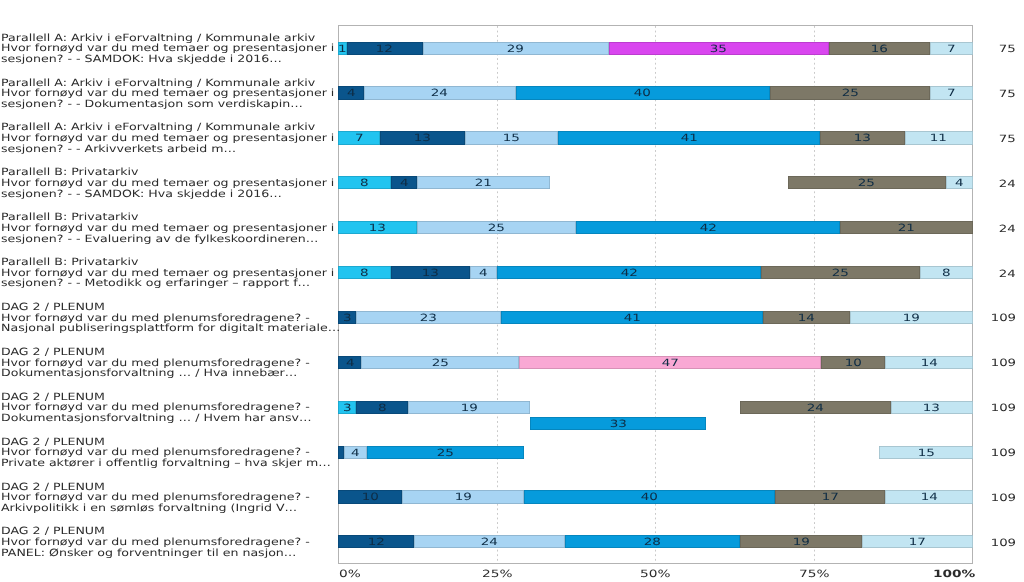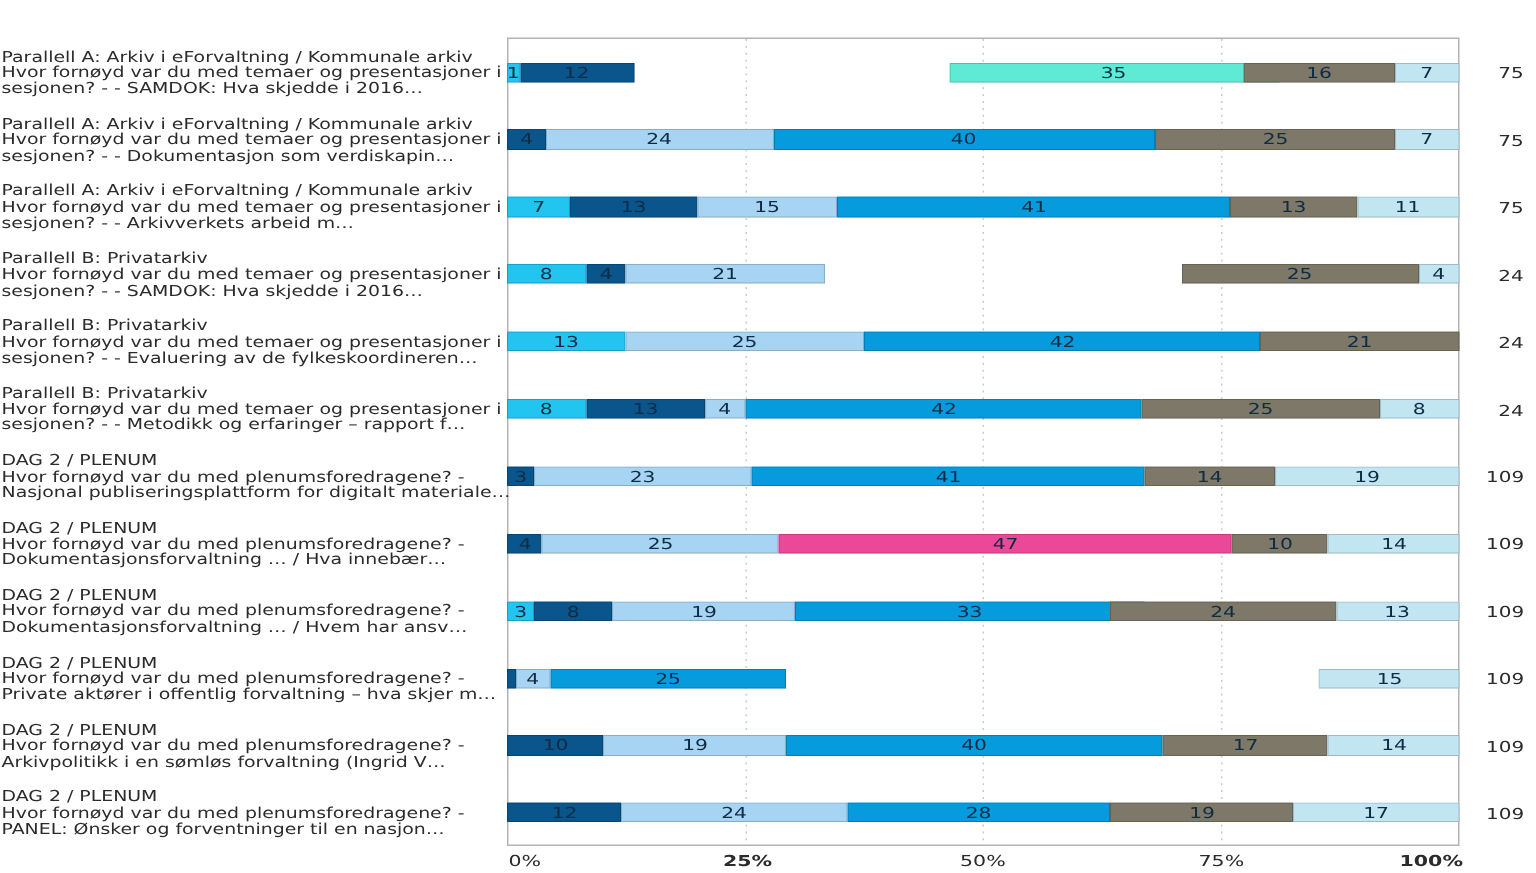--- a/index.html
+++ b/index.html
@@ -62,21 +62,24 @@
       <div>Hvor fornøyd var du med temaer og presentasjoner i</div>
       <div>sesjonen? - - SAMDOK: Hva skjedde i 2016…</div>
     </div>
     <div class="bar" style="top: 25.5917px;">
       <div class="seg" style="left: 0px; width: 8.45867px; background: rgb(34, 196, 240);">
           <span><i>1</i></span>
         </div>
       <div class="seg" style="left: 8.45867px; width: 76.128px; background: rgb(10, 85, 140);">
           <span><i>12</i></span>
         </div>
-      <div class="seg" style="left: 270.677px; width: 219.925px; background: #5eead4; margin-left: 24px;">
+      <div class="seg" style="left: 84.5867px; width: 186.091px; background: rgb(167, 212, 243);">
+          <span><i>29</i></span>
+        </div>
+      <div class="seg" style="left: 270.677px; width: 219.925px; background: #d946ef;">
           <span><i>35</i></span>
         </div>
       <div class="seg" style="left: 490.603px; width: 101.504px; background: rgb(125, 120, 103);">
           <span><i>16</i></span>
         </div>
       <div class="seg" style="left: 592.107px; width: 42.2933px; background: rgb(194, 229, 242);">
           <span><i>7</i></span>
         </div>
     </div>
     <div class="row-total" style="top: 28.0917px;"><i>75</i></div>
@@ -226,21 +229,21 @@
       <div>Hvor fornøyd var du med plenumsforedragene? -</div>
       <div>Dokumentasjonsforvaltning … / Hva innebær…</div>
     </div>
     <div class="bar" style="top: 339.775px;">
       <div class="seg" style="left: 0px; width: 23.2807px; background: rgb(10, 85, 140);">
           <span><i>4</i></span>
         </div>
       <div class="seg" style="left: 23.2807px; width: 157.145px; background: rgb(167, 212, 243);">
           <span><i>25</i></span>
         </div>
-      <div class="seg" style="left: 180.426px; width: 302.65px; background: #ec4899;">
+      <div class="seg" style="left: 180.426px; width: 302.65px; background: #f9a8d4;">
           <span><i>47</i></span>
         </div>
       <div class="seg" style="left: 483.075px; width: 64.022px; background: rgb(125, 120, 103);">
           <span><i>10</i></span>
         </div>
       <div class="seg" style="left: 547.097px; width: 87.3028px; background: rgb(194, 229, 242);">
           <span><i>14</i></span>
         </div>
     </div>
     <div class="row-total" style="top: 342.275px;"><i>109</i></div>
@@ -252,21 +255,21 @@
     <div class="bar" style="top: 384.658px;">
       <div class="seg" style="left: 0px; width: 17.4606px; background: rgb(34, 196, 240);">
           <span><i>3</i></span>
         </div>
       <div class="seg" style="left: 17.4606px; width: 52.3817px; background: rgb(10, 85, 140);">
           <span><i>8</i></span>
         </div>
       <div class="seg" style="left: 69.8422px; width: 122.224px; background: rgb(167, 212, 243);">
           <span><i>19</i></span>
         </div>
-      <div class="seg" style="left: 192.066px; width: 233px; background: rgb(6, 155, 220);">
+      <div class="seg" style="left: 192.066px; width: 176px; background: rgb(6, 155, 220); margin-top: 16px;">
           <span><i>33</i></span>
         </div>
       <div class="seg" style="left: 401.593px; width: 151.325px; background: rgb(125, 120, 103);">
           <span><i>24</i></span>
         </div>
       <div class="seg" style="left: 552.917px; width: 81.4826px; background: rgb(194, 229, 242);">
           <span><i>13</i></span>
         </div>
     </div>
     <div class="row-total" style="top: 387.158px;"><i>109</i></div>
@@ -332,21 +335,21 @@
           <span><i>19</i></span>
         </div>
       <div class="seg" style="left: 523.817px; width: 110.583px; background: rgb(194, 229, 242);">
           <span><i>17</i></span>
         </div>
     </div>
     <div class="row-total" style="top: 521.808px;"><i>109</i></div>
   </div>
   <div class="xaxis">
     <div class="xtick" style="left: 338.7px;"><i>0%</i></div>
-    <div class="xtick" style="left: 481.569px; font-weight: bold;"><i>25%</i></div>
+    <div class="xtick" style="left: 481.569px;"><i>25%</i></div>
     <div class="xtick" style="left: 640.169px;"><i>50%</i></div>
     <div class="xtick" style="left: 798.769px;"><i>75%</i></div>
     <div class="xtick" style="left: 933.427px; font-weight: bold;"><i>100%</i></div>
   </div>
   <div class="legend">
     <div class="legend-item" style="left: 338px;">
       <div class="legend-swatch" style="background: rgb(34, 196, 240);"></div>
       <div class="legend-text">1 Svært misfornøyd</div>
     </div>
     <div class="legend-item" style="left: 486.577px;">

